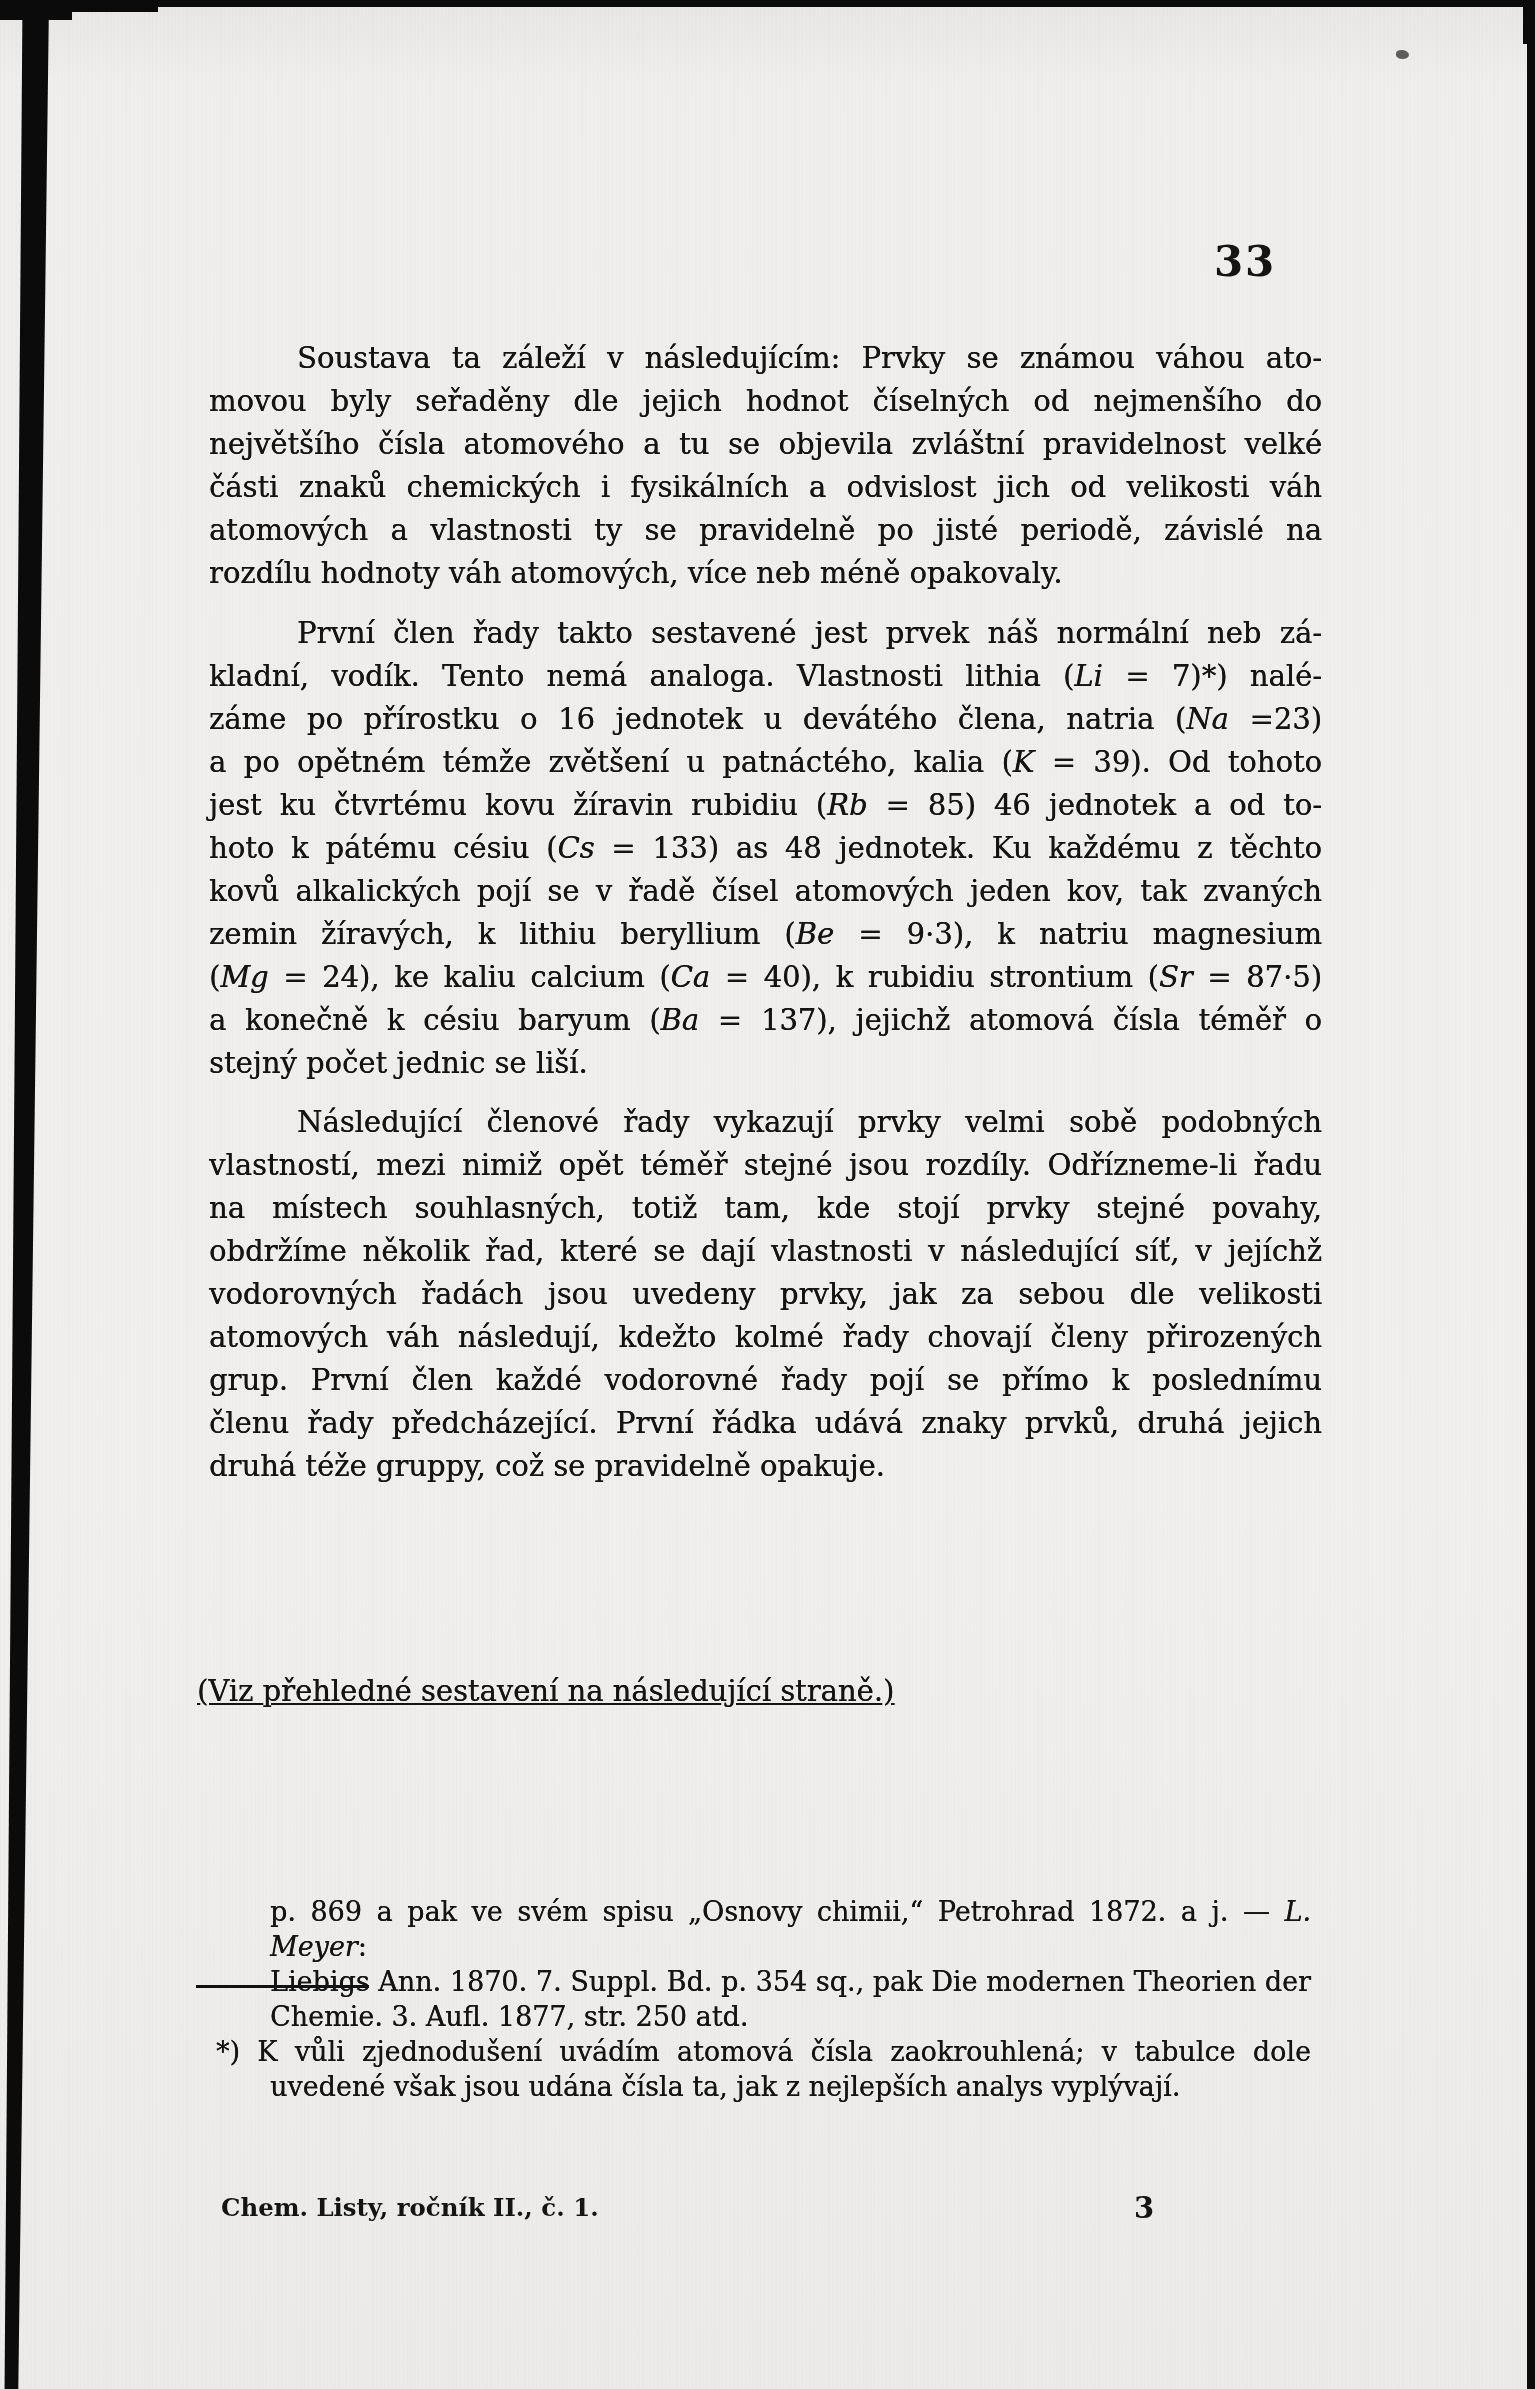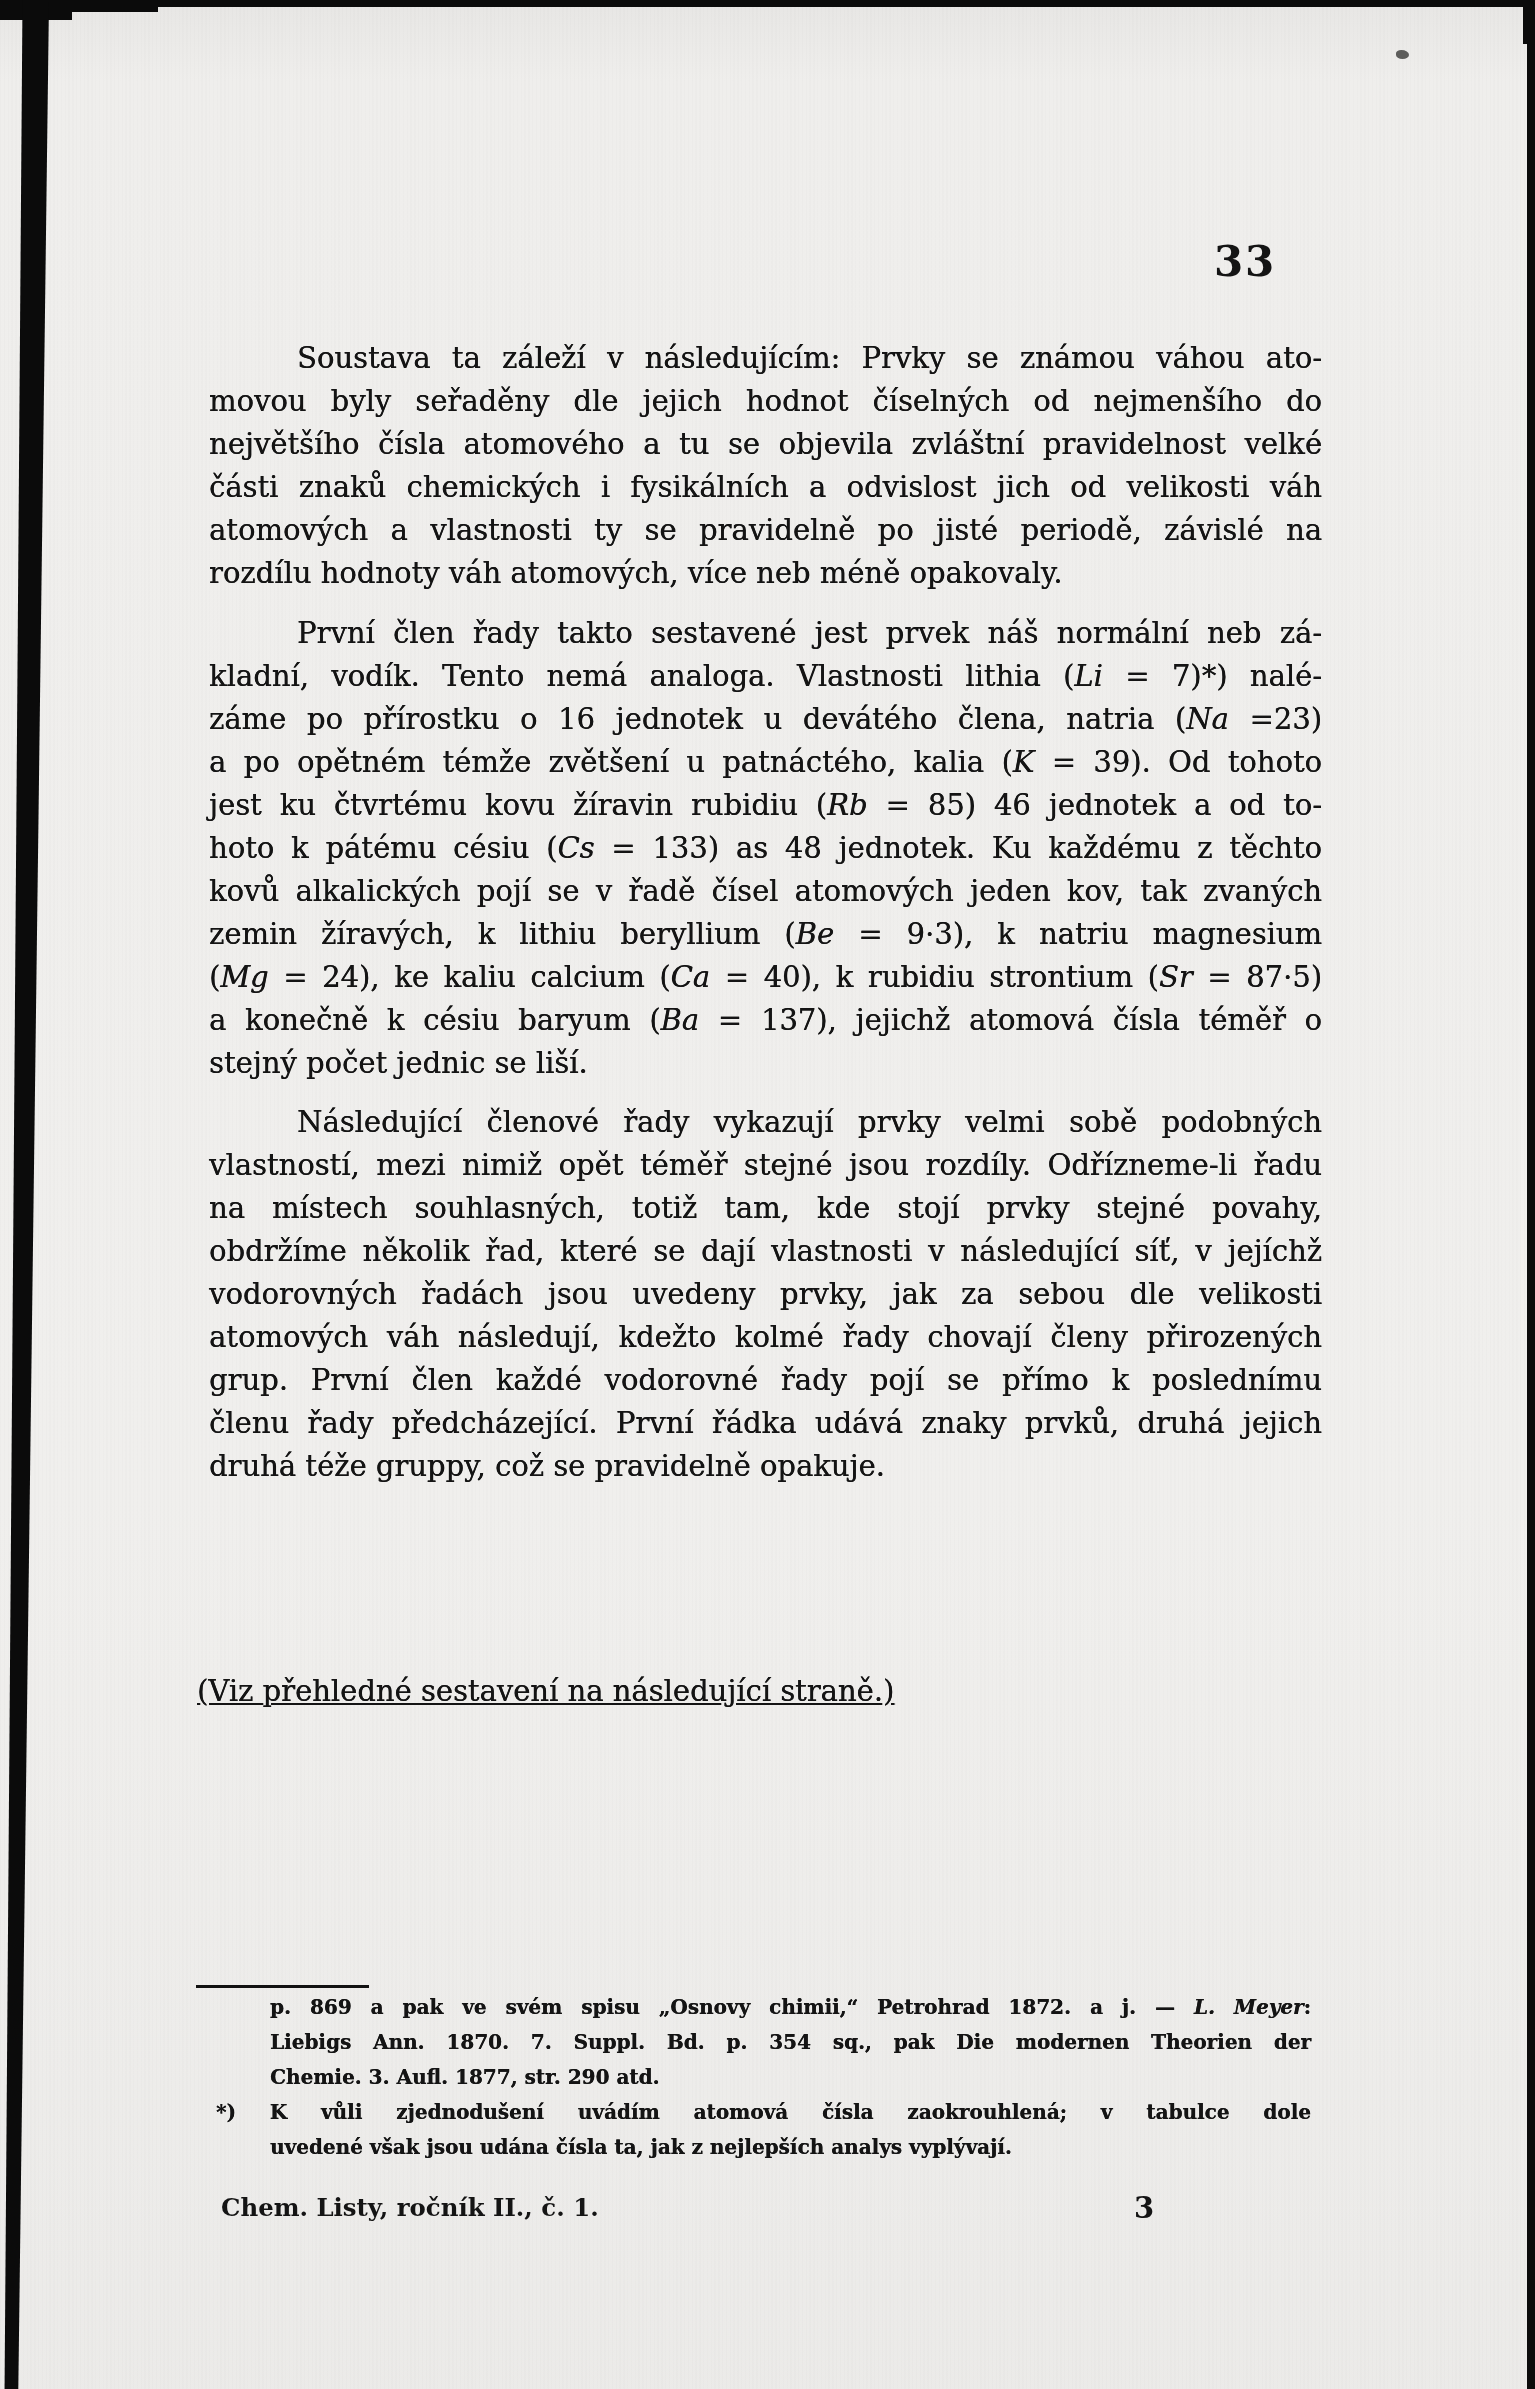--- a/index.html
+++ b/index.html
@@ -42,24 +42,23 @@
   .tl.j{text-align:justify;text-align-last:justify;}
   .tl.indent{text-indent:88px;}
   .viz{
     position:absolute;left:197px;top:1670px;width:1137px;
     font-size:29px;line-height:43px;text-align:left;
     text-shadow:0.3px 0 0 currentColor;
     text-decoration:underline;
   }
   .fnsep{position:absolute;left:196px;top:1985px;width:173px;height:3.3px;background:#111;}
   .footnotes{
-    position:absolute;left:216px;top:1990px;width:1095px;
-    font-size:20px;line-height:35px;
+    position:absolute;left:216px;top:1894px;width:1095px;
+    font-size:27px;line-height:35px;
     text-shadow:0.2px 0 0 currentColor;
-    font-weight:bold;
   }
   .fl{white-space:normal;}
   .fl.j{text-align:justify;text-align-last:justify;}
   .fl.ind{padding-left:54px;}
   .journal{
     position:absolute;left:221px;top:2193px;
     font-size:24.4px;line-height:29px;font-weight:700;
   }
   .sig{
     position:absolute;left:1134px;top:2192px;
@@ -118,21 +117,21 @@
       </div>
     </div>
 
   <div class="viz">(Viz přehledné sestavení na následující straně.)</div>
 
   <div class="fnsep"></div>
 
   <div class="footnotes" id="footnotes">
       <div class="fl ind j">p. 869 a pak ve svém spisu „Osnovy chimii,“ Petrohrad 1872. a j. — <i>L. Meyer</i>:</div>
       <div class="fl ind j">Liebigs Ann. 1870. 7. Suppl. Bd. p. 354 sq., pak Die modernen Theorien der</div>
-      <div class="fl ind">Chemie. 3. Aufl. 1877, str. 290 atd.</div>
+      <div class="fl ind">Chemie. 3. Aufl. 1877, str. 250 atd.</div>
       <div class="fl j">*) K vůli zjednodušení uvádím atomová čísla zaokrouhlená; v tabulce dole</div>
       <div class="fl ind">uvedené však jsou udána čísla ta, jak z nejlepších analys vyplývají.</div>
     </div>
 
   <div class="journal">Chem. Listy, ročník II., č. 1.</div>
 
   <div class="sig">3</div>
 
 </div>
 

